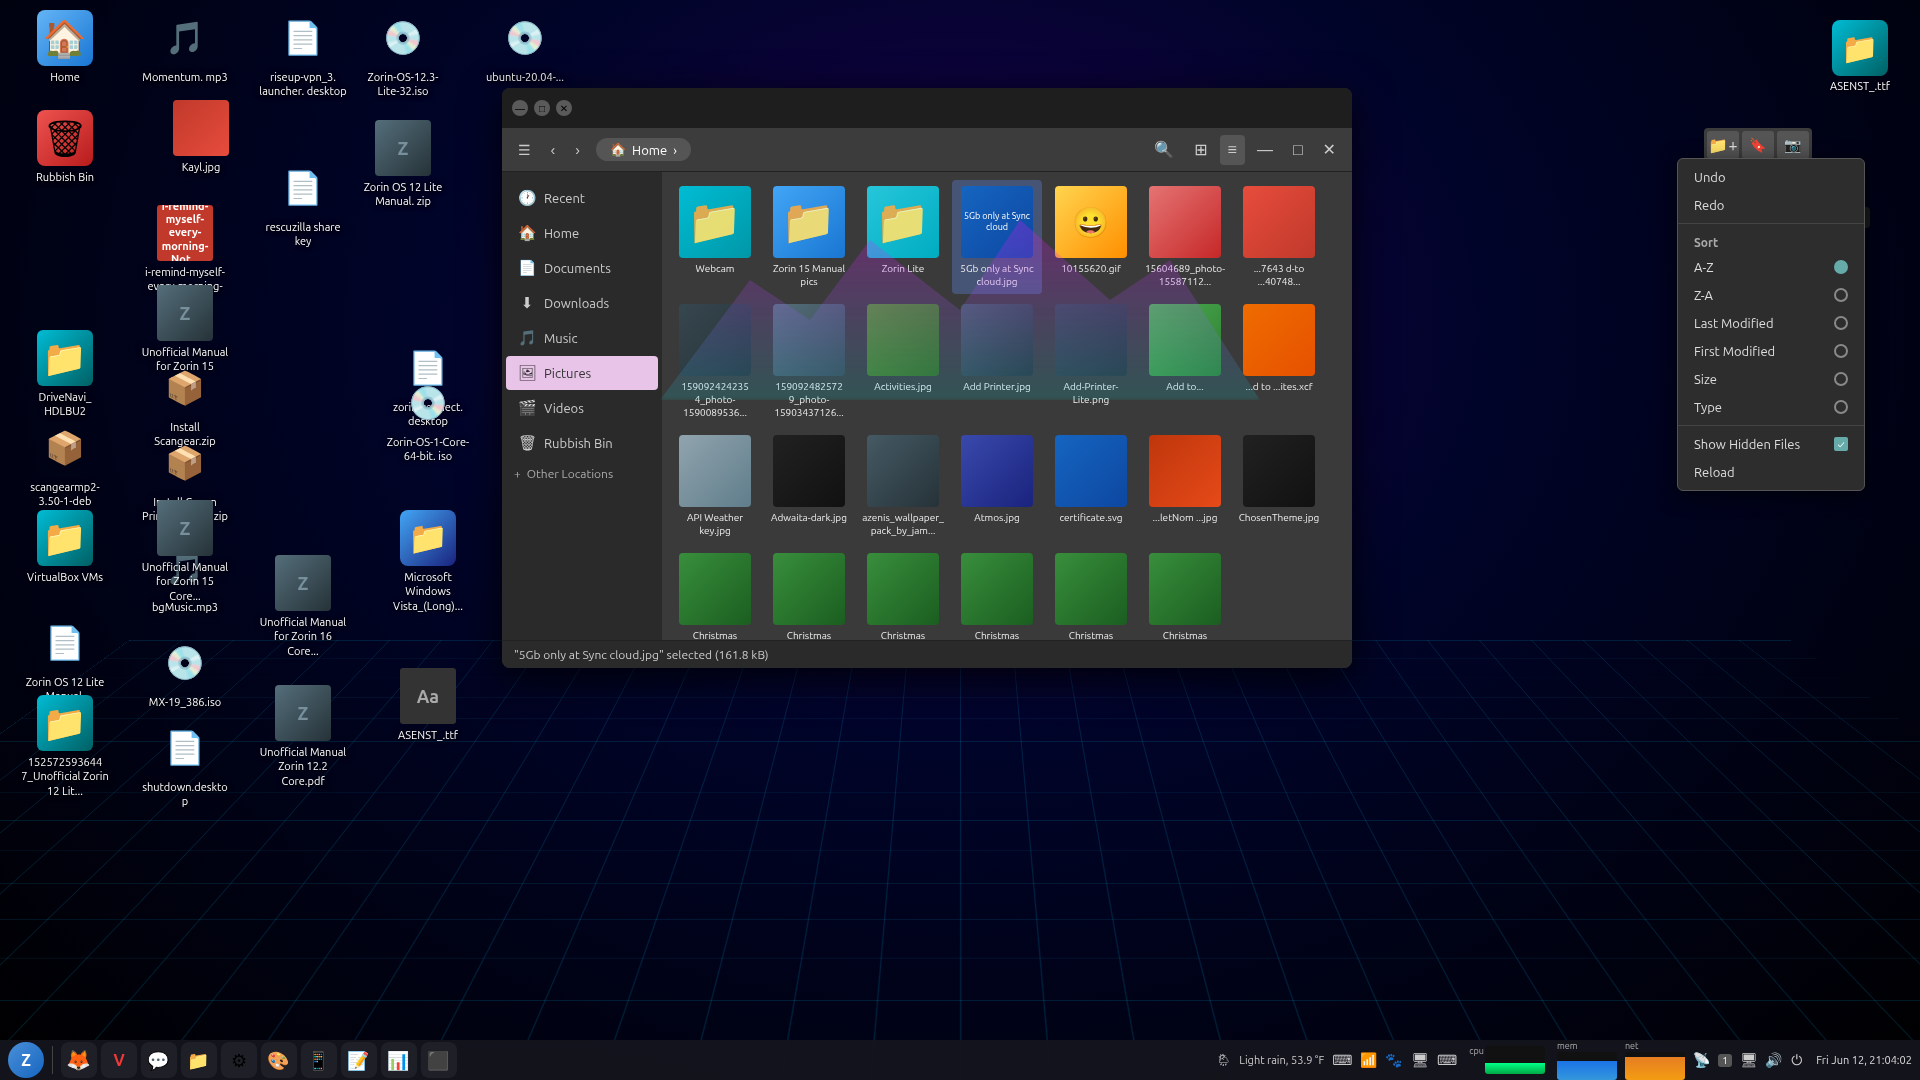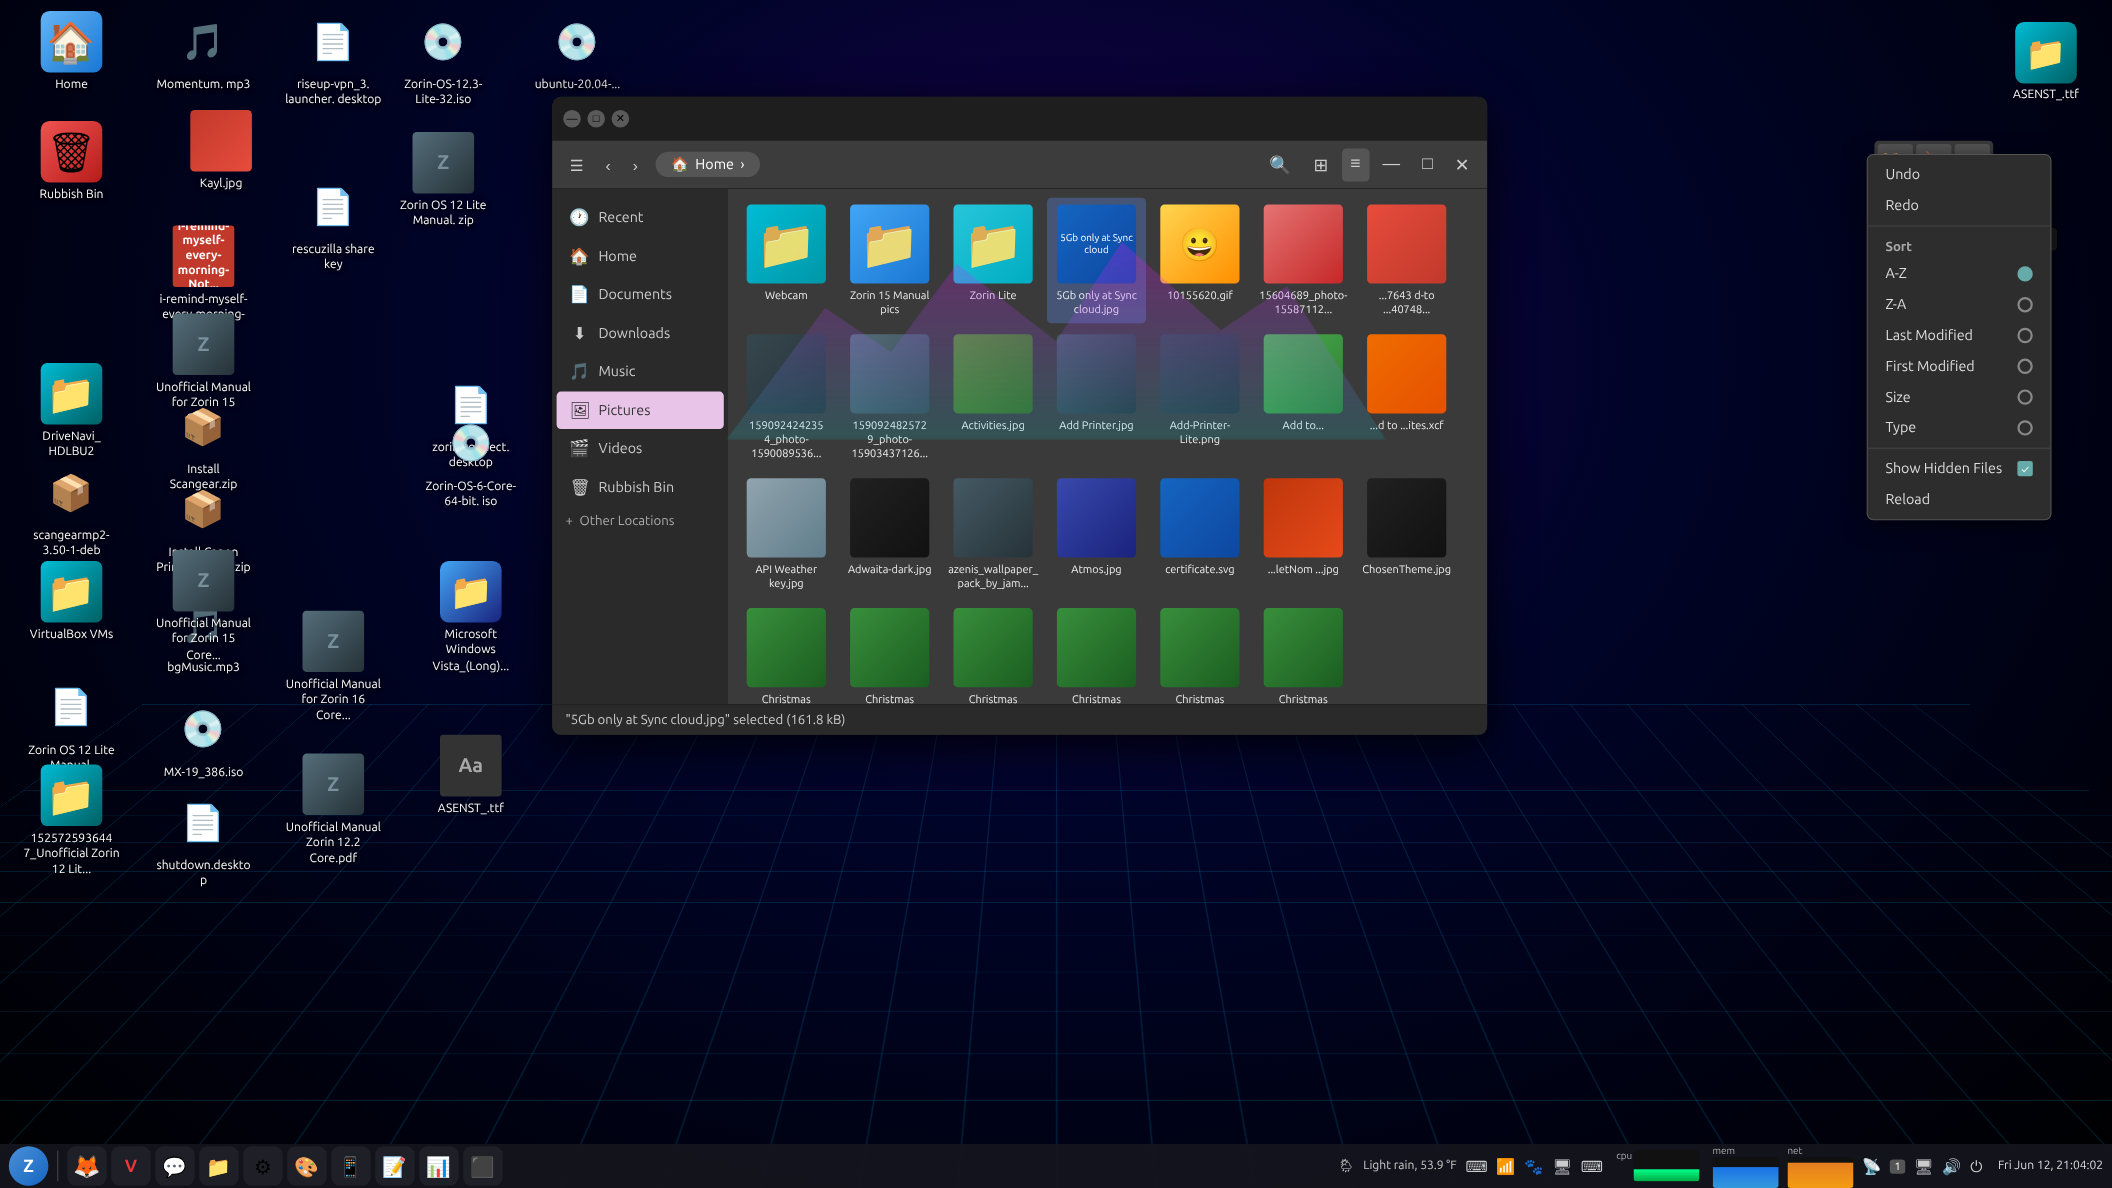--- a/index.html
+++ b/index.html
@@ -531,21 +531,21 @@
     <div class="icon-label">Zorin OS 12 Lite Manual. zip</div>
   </div>
 
   <div class="desktop-icon" style="left:383px;top:340px;">
     <div class="icon-img" style="font-size:32px;">📄</div>
     <div class="icon-label">zorin-connect. desktop</div>
   </div>
 
   <div class="desktop-icon" style="left:383px;top:375px;">
     <div class="icon-img" style="font-size:32px;">💿</div>
-    <div class="icon-label">Zorin-OS-6-Core-64-bit. iso</div>
+    <div class="icon-label">Zorin-OS-1-Core-64-bit. iso</div>
   </div>
 
   <div class="desktop-icon" style="left:383px;top:510px;">
     <div class="icon-img ico-blue-folder" style="font-size:32px;display:flex;align-items:center;justify-content:center;">📁</div>
     <div class="icon-label">Microsoft Windows Vista_(Long)...</div>
   </div>
 
   <div class="desktop-icon" style="left:383px;top:668px;">
     <div class="icon-img" style="background:#333;border-radius:3px;width:56px;height:56px;display:flex;align-items:center;justify-content:center;color:#aaa;font-size:18px;font-weight:bold;">Aa</div>
     <div class="icon-label">ASENST_.ttf</div>
@@ -769,21 +769,21 @@
   <div id="zoom-widget" style="position:absolute;top:178px;right:108px;display:flex;align-items:center;gap:6px;background:#3c3c3c;border-radius:4px;padding:4px 8px;z-index:99;">
     <button style="background:#555;border:none;color:#fff;border-radius:3px;width:22px;height:22px;cursor:pointer;font-size:14px;">−</button>
     <span style="color:#fff;font-size:13px;min-width:34px;text-align:center;">67%</span>
     <button style="background:#555;border:none;color:#fff;border-radius:3px;width:22px;height:22px;cursor:pointer;font-size:14px;">+</button>
   </div>
 
   <div id="reset-zoom-tooltip" style="position:absolute;top:207px;right:50px;background:#1a1a1a;color:#fff;font-size:12px;padding:4px 8px;border-radius:4px;z-index:100;">
     <span>Reset zoo...</span>
   </div>
 
-  <div id="sort-menu" style="position:absolute;top:140px;right:55px;width:168px;background:#2d2d2d;border:1px solid #555;border-radius:6px;padding:4px 0;box-shadow:0 4px 20px rgba(0,0,0,0.6);z-index:100;">
+  <div id="sort-menu" style="position:absolute;top:158px;right:55px;width:188px;background:#2d2d2d;border:1px solid #555;border-radius:6px;padding:4px 0;box-shadow:0 4px 20px rgba(0,0,0,0.6);z-index:100;">
     <div class="menu-item">
       <span>Undo</span>
     </div>
     <div class="menu-item">
       <span>Redo</span>
     </div>
     <div class="menu-separator"></div>
     <div class="menu-item section-header">
       <span>Sort</span>
     </div>

